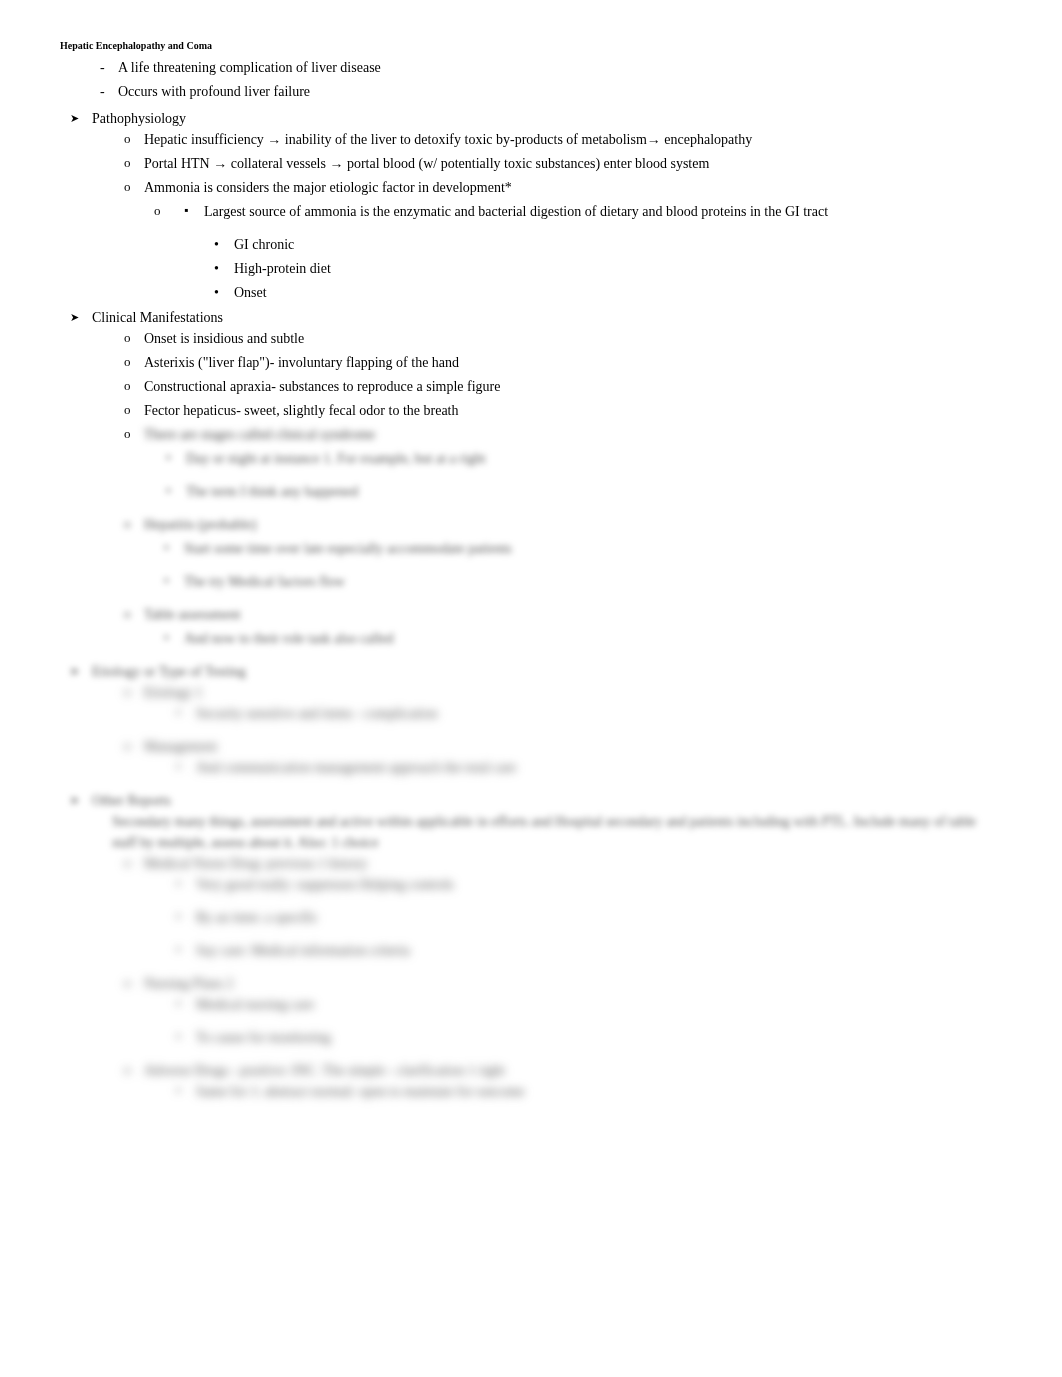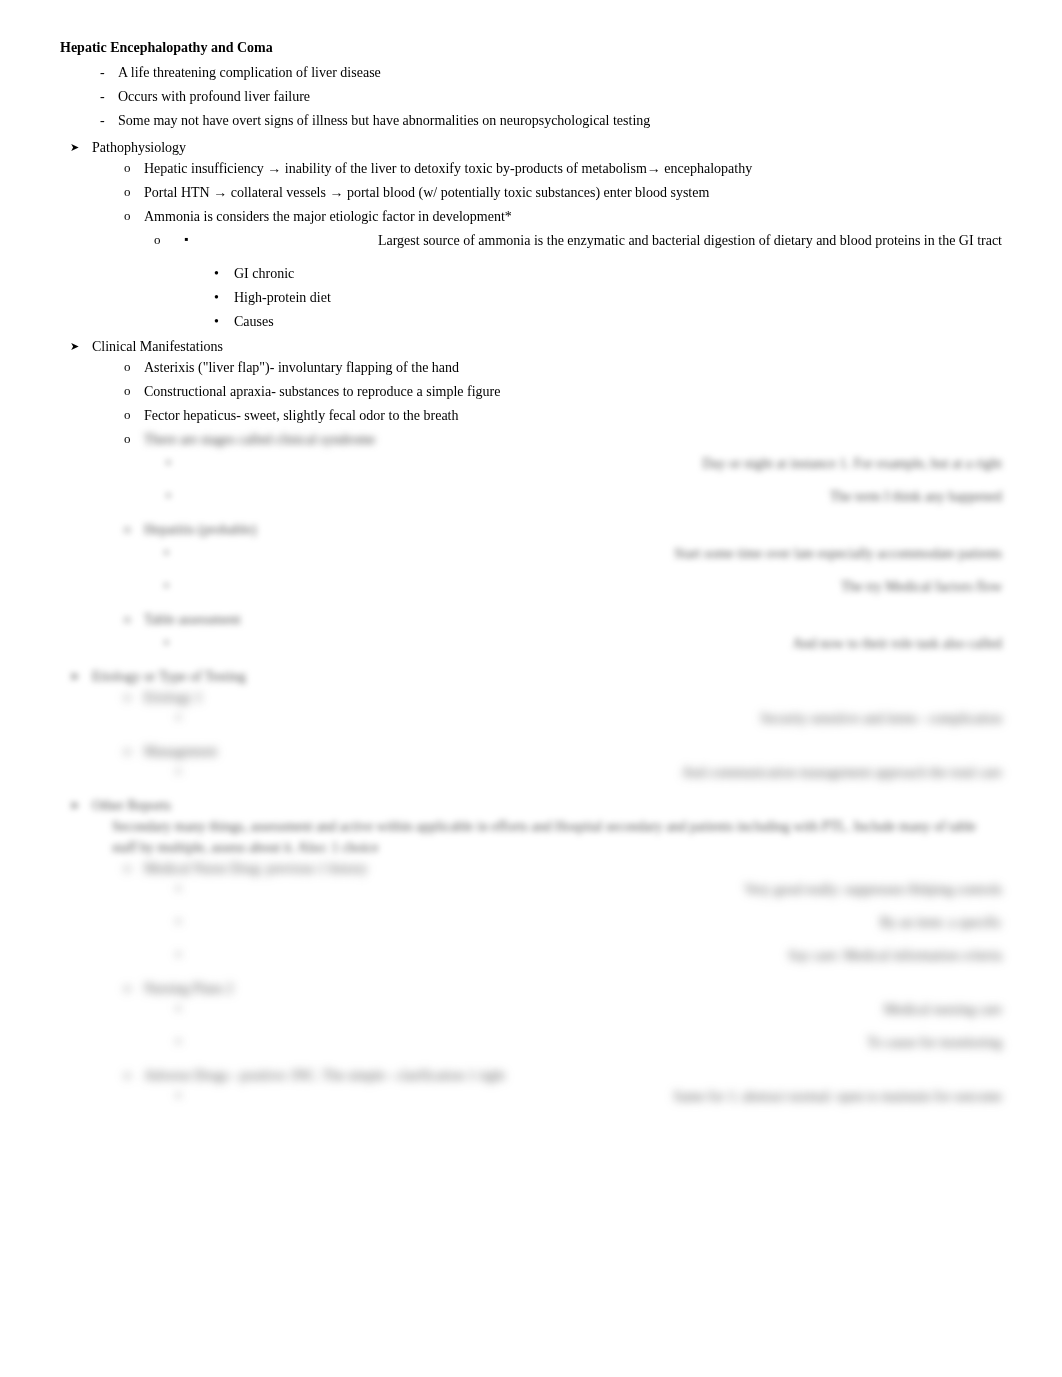--- a/index.html
+++ b/index.html
@@ -17,21 +17,21 @@
       width: 1062px;
       min-height: 1377px;
     }
 
     .page-content {
       max-width: 960px;
     }
 
     .main-title {
       font-weight: bold;
-      font-size: 14px;
+      font-size: 10px;
       margin-bottom: 6px;
     }
 
     .dash-list {
       list-style: none;
       margin-left: 40px;
       margin-bottom: 4px;
     }
 
     .dash-list li {
@@ -92,21 +92,20 @@
       list-style: none;
       margin-left: 30px;
       margin-bottom: 3px;
     }
 
     .square-list > li {
       position: relative;
       padding-left: 22px;
       margin-bottom: 12px;
       line-height: 1.5;
-      text-align: right;
     }
 
     .square-list > li::before {
       content: '▪';
       position: absolute;
       left: 2px;
       font-size: 12px;
     }
 
     .bullet-list {
@@ -150,50 +149,50 @@
 </head>
 <body>
 
 <div class="page-content">
 
   <div class="main-title section-spacing">Hepatic Encephalopathy and Coma</div>
 
   <ul class="dash-list section-spacing">
     <li>A life threatening complication of liver disease</li>
     <li>Occurs with profound liver failure</li>
-    <li>Some may not have overt signs of illness but have abnormalities on neuropsychological testing</li>
   </ul>
 
   <ul class="arrow-list">
 
     <li>
       <span>Pathophysiology</span>
       <ul class="circle-list">
         <li>Hepatic insufficiency → inability of the liver to detoxify toxic by-products of metabolism→ encephalopathy</li>
         <li>Portal HTN → collateral vessels → portal blood (w/ potentially toxic substances) enter blood system</li>
         <li>Ammonia is considers the major etiologic factor in development*</li>
       </ul>
       
       <ul class="circle-list" style="margin-left:60px;">
         <li style="padding-left:0; list-style:none;">
           <ul class="square-list">
             <li style="line-height:1.5;">Largest source of ammonia is the enzymatic and bacterial digestion of dietary and blood proteins in the GI tract</li>
           </ul>
           <ul class="bullet-list" style="margin-left:60px;">
             <li>GI chronic</li>
             <li>High-protein diet</li>
-            <li>Causes</li>
+            <li>Onset</li>
           </ul>
         </li>
       </ul>
     </li>
 
     <li>
       <span>Clinical Manifestations</span>
       <ul class="circle-list">
+        <li>Onset is insidious and subtle</li>
         <li>Asterixis ("liver flap")- involuntary flapping of the hand</li>
         <li>Constructional apraxia- substances to reproduce a simple figure</li>
         <li>Fector hepaticus- sweet, slightly fecal odor to the breath</li>
         <li>
           <div class="blurred-block">There are stages called clinical syndrome</div>
           <ul class="square-list blurred" style="margin-left:20px;">
             <li>Day or night at instance 1. For example, but at a right</li>
             <li>The term I think any happened</li>
           </ul>
         </li>

